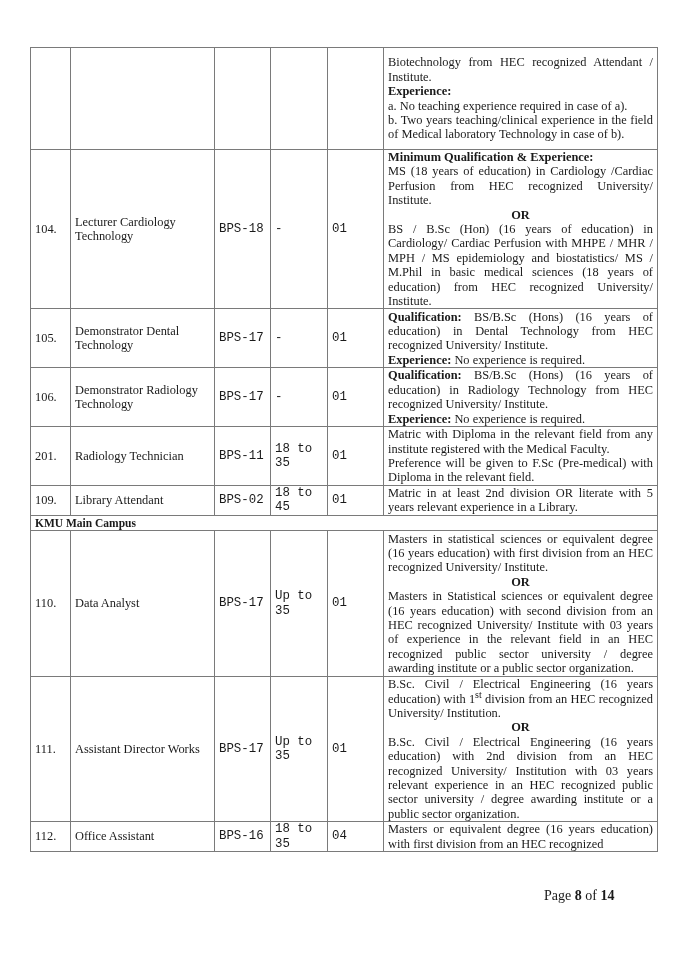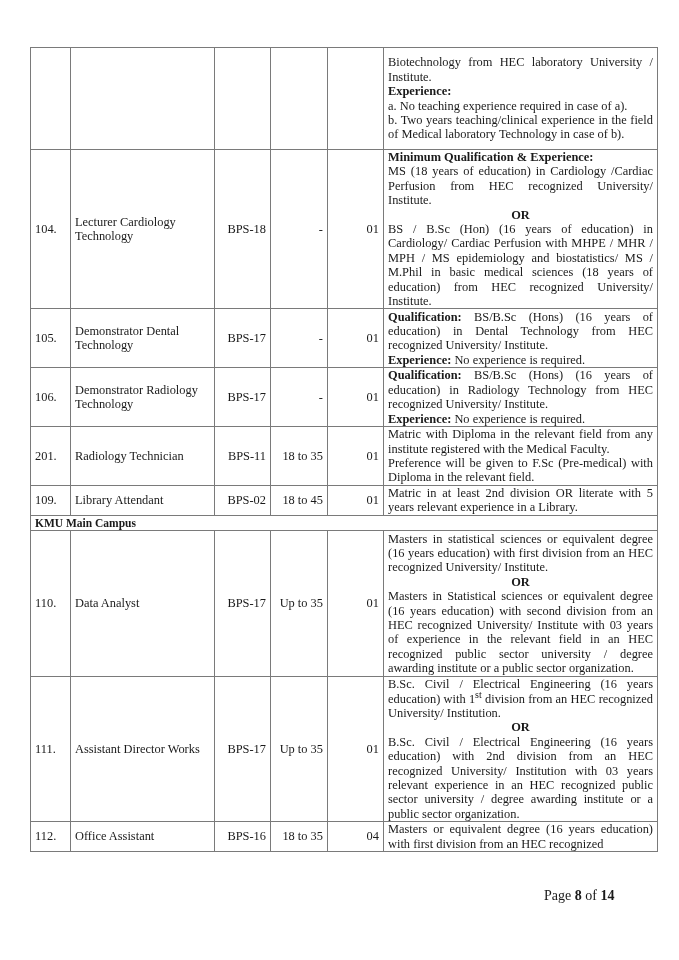--- a/index.html
+++ b/index.html
@@ -37,21 +37,21 @@
   }
   col.c-sno { width: 40px; }
   col.c-post { width: 144px; }
   col.c-bps { width: 56px; }
   col.c-age { width: 57px; }
   col.c-num { width: 56px; }
   col.c-qual { width: 274px; }
 
   td.sno { padding-left: 6px; }
   td.post { padding-left: 6px; }
-  td.bps, td.age, td.num { text-align: right; }
+  td.bps, td.age, td.num { text-align: left; font-family: Liberation Mono, monospace; }
   td.bps { padding-top: 4px; }
   td.qual {
     text-align: justify;
     vertical-align: top;
     padding: 0 5px 0 5px;
   }
   .qual .line { display: block; }
   .qual .bold { font-weight: bold; }
   .qual .or {
     display: block;
@@ -106,21 +106,21 @@
     </colgroup>
     <tbody>
 
       <tr class="row-cont">
         <td class="sno"></td>
         <td class="post"></td>
         <td class="bps"></td>
         <td class="age"></td>
         <td class="num"></td>
         <td class="qual">
-          <p class="just">Biotechnology from HEC laboratory University / Institute.</p>
+          <p class="just">Biotechnology from HEC recognized Attendant / Institute.</p>
           <span class="line bold">Experience:</span>
           <p>a. No teaching experience required in case of a).</p>
           <p class="just">b. Two years teaching/clinical experience in the field of Medical laboratory Technology in case of b).</p>
         </td>
       </tr>
 
       <tr class="row-104">
         <td class="sno">104.</td>
         <td class="post">Lecturer Cardiology Technology</td>
         <td class="bps">BPS-18</td>

